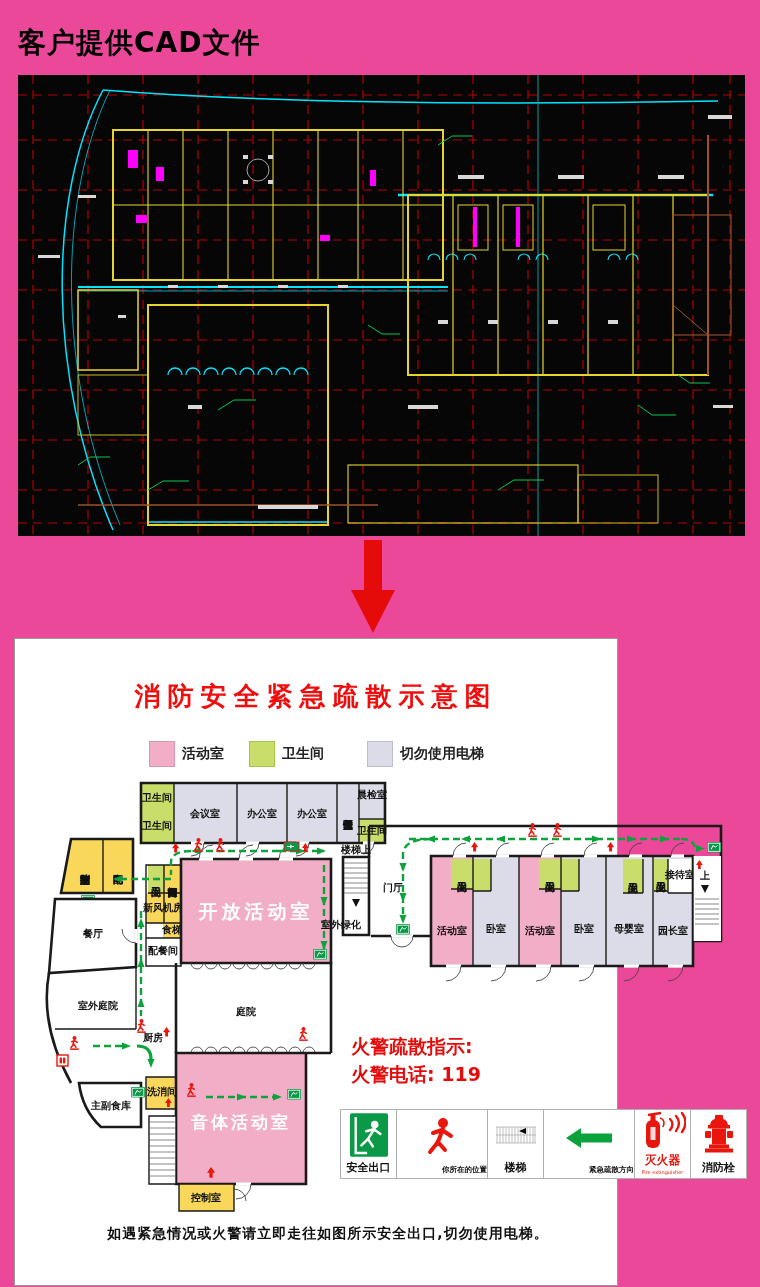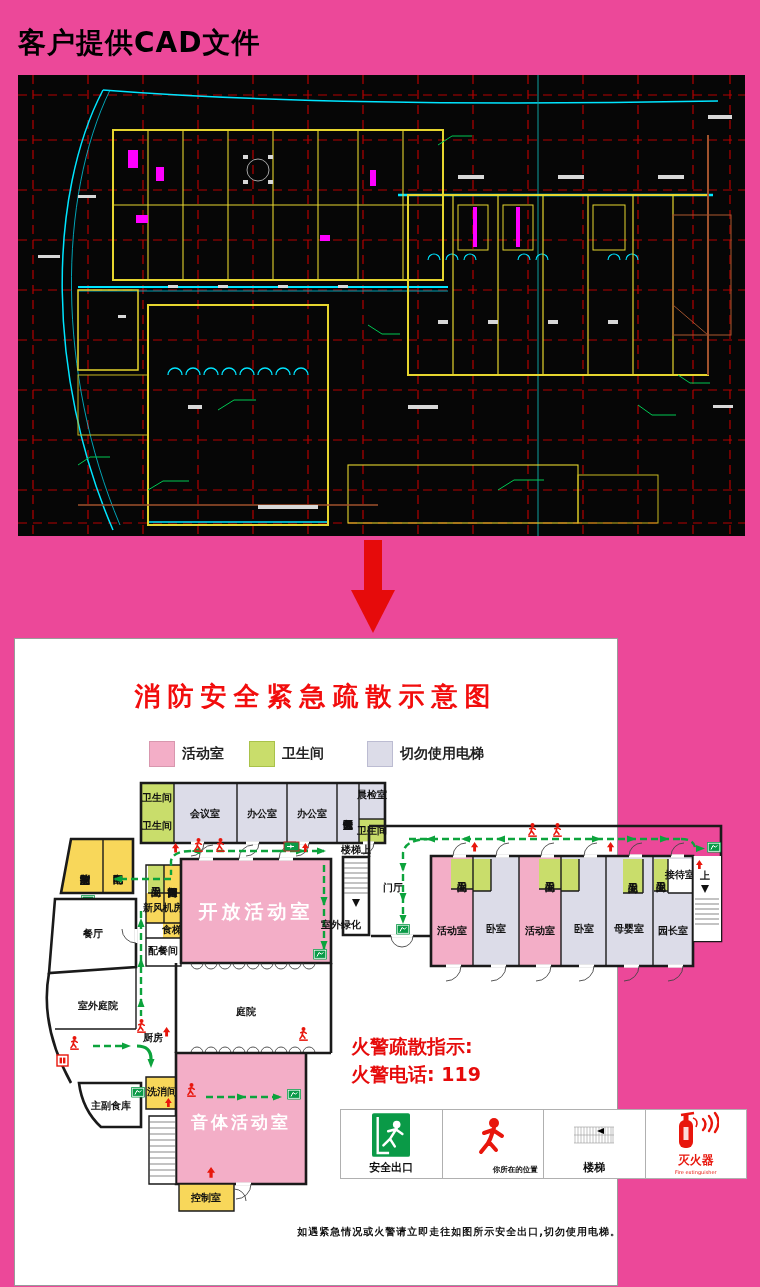--- a/index.html
+++ b/index.html
@@ -16,21 +16,21 @@
   .lg-label{margin-left:7px;font-size:14px;font-weight:bold;color:#222;}
   .planwrap{position:absolute;left:26px;top:142px;width:700px;height:436px;}
   .notice{position:absolute;left:336px;top:394px;color:#e60b0b;font-size:19px;font-weight:bold;line-height:1.45;}
   .iconstrip{position:absolute;left:326px;top:470px;width:406px;height:70px;display:flex;}
   .cell{flex:1;border:1px solid #b0b0b0;margin-left:-1px;background:#fff;display:flex;flex-direction:column;align-items:center;justify-content:flex-end;padding-bottom:3px;box-sizing:border-box;}
   .cell .ic{flex:1;display:flex;align-items:center;justify-content:center;}
   .cl{font-size:11px;font-weight:bold;color:#111;white-space:nowrap;}
   .cl.small{font-size:7.5px;margin-left:45px;}
   .cl.red{color:#e8160c;font-size:12px;}
   .sub{font-size:5px;color:#e8160c;white-space:nowrap;}
-  .footer{position:absolute;left:4px;top:586px;width:100%;text-align:right;font-size:10px;font-weight:bold;color:#111;letter-spacing:1px;}
+  .footer{position:absolute;left:12px;top:586px;width:100%;text-align:center;font-size:14px;font-weight:bold;color:#111;letter-spacing:1px;}
   
   .wall{fill:none;stroke:#1a1a1a;stroke-width:2.6;stroke-linejoin:miter;}
   .wallt{fill:none;stroke:#1a1a1a;stroke-width:1.4;}
   .arc{fill:none;stroke:#444;stroke-width:0.9;}
   .gap{stroke:#fff;stroke-width:3.4;}
   .dash{fill:none;stroke:#0ca33c;stroke-width:2.4;stroke-dasharray:7 4;}
   .rlabel{font-size:10px;fill:#111;text-anchor:middle;font-weight:bold;font-family:"DejaVu Sans",sans-serif;}
   .vert{writing-mode:vertical-rl;text-orientation:upright;}
   .hatch{stroke:#555;stroke-width:0.7;}
 </style>
@@ -567,32 +567,57 @@
               <line x1="37" y1="1" x2="37" y2="17"></line>
                 <line x1="39" y1="1" x2="39" y2="17"></line>
             </g>
             <polygon points="30,2 30,8 23,5" fill="#000"></polygon>
           </svg>
         </div>
         <div class="cl">楼梯</div>
       </div>
       <div class="cell">
         <div class="ic">
+          <svg width="46" height="20" viewBox="0 0 46 20">
+            <polygon points="0,10 15,0 15,5.5 46,5.5 46,14.5 15,14.5 15,20" fill="#0ca33c"></polygon>
+          </svg>
+        </div>
+        <div class="cl small">紧急疏散方向</div>
+      </div>
+      <div class="cell">
+        <div class="ic">
           <svg width="46" height="40" viewBox="0 0 46 40">
             <rect x="6" y="9" width="14" height="28" rx="6" fill="#e8160c"></rect>
             <rect x="10.5" y="4" width="5" height="6" fill="#e8160c"></rect>
             <path d="M8,4 L21,2" stroke="#e8160c" stroke-width="2.4"></path>
             <path d="M20,7 Q26,9 23,16" stroke="#e8160c" stroke-width="1.6" fill="none"></path>
             <rect x="10.5" y="16" width="5" height="13" fill="#fff" opacity="0.85"></rect>
             <path d="M30,8 q5,5 0,11" stroke="#e8160c" stroke-width="2.4" fill="none" stroke-linecap="round"></path>
             <path d="M36,5 q6,7 0,15" stroke="#e8160c" stroke-width="2.4" fill="none" stroke-linecap="round"></path>
             <path d="M42,2 q7,9 0,19" stroke="#e8160c" stroke-width="2.4" fill="none" stroke-linecap="round"></path>
           </svg>
         </div>
         <div class="cl red">灭火器</div>
         <div class="sub">Fire extinguisher</div>
       </div>
+      <div class="cell">
+        <div class="ic">
+          <svg width="38" height="40" viewBox="0 0 38 40">
+            <g fill="#e8160c">
+              <rect x="15" y="0" width="8" height="5" rx="1"></rect>
+              <path d="M10,10 a9,7 0 0 1 18,0 Z"></path>
+              <rect x="8" y="10" width="22" height="3.5"></rect>
+              <rect x="12" y="13.5" width="14" height="16"></rect>
+              <rect x="5" y="16" width="6" height="7" rx="1"></rect>
+              <rect x="27" y="16" width="6" height="7" rx="1"></rect>
+              <rect x="9" y="29.5" width="20" height="4"></rect>
+              <rect x="5" y="33.5" width="28" height="4"></rect>
+            </g>
+          </svg>
+        </div>
+        <div class="cl">消防栓</div>
+      </div>
     </div>
 
     <div class="footer">如遇紧急情况或火警请立即走往如图所示安全出口,切勿使用电梯。</div>
   </div>
 
 </div>
 
 </body></html>

